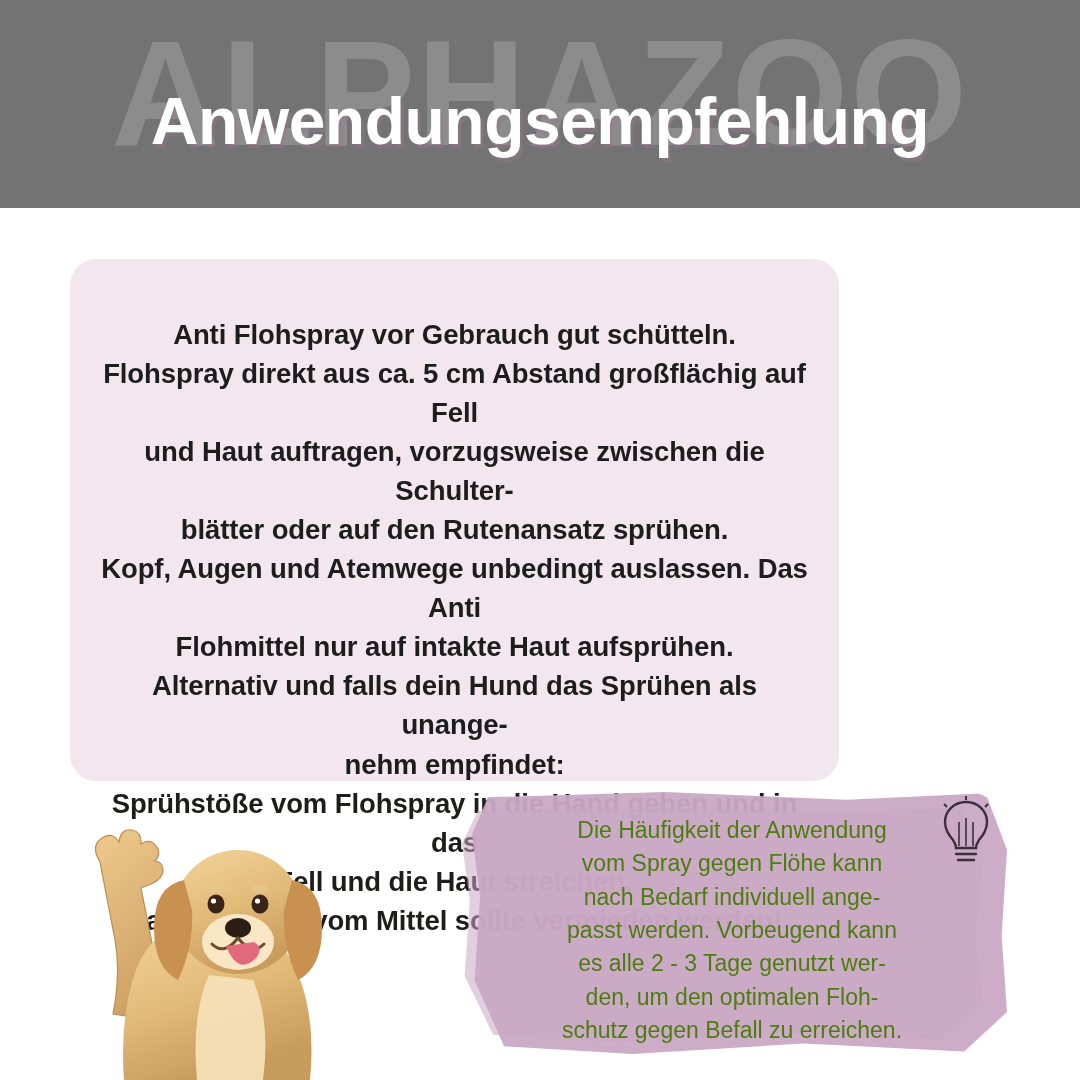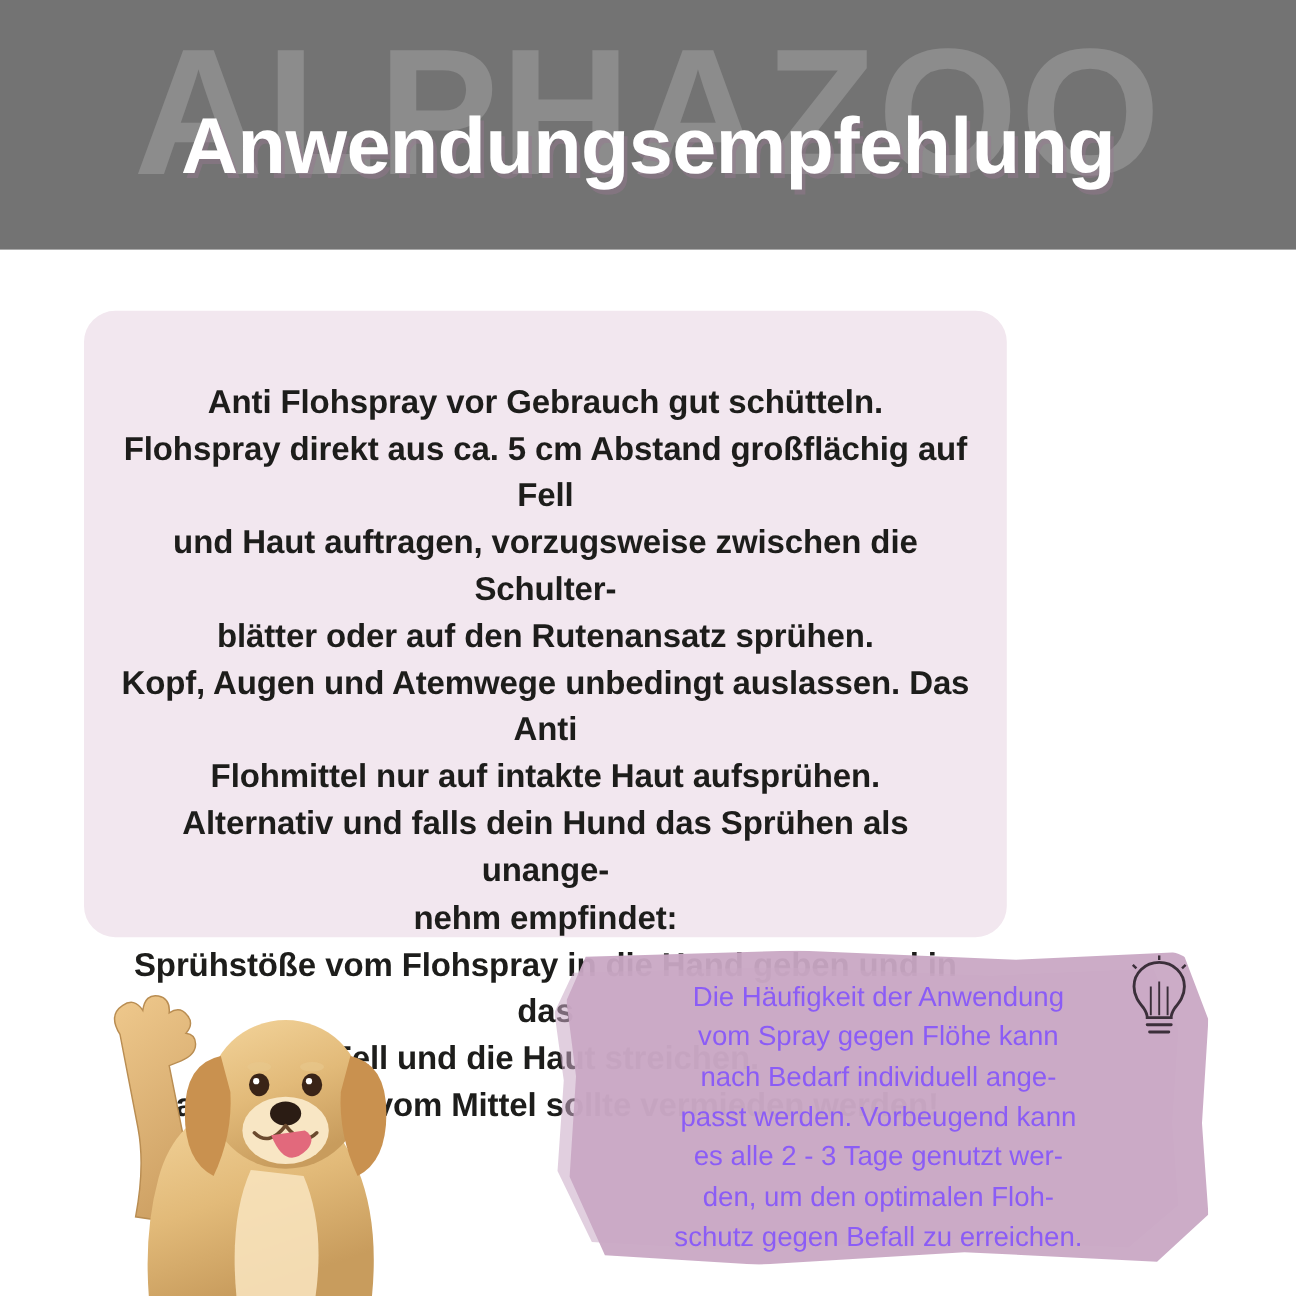--- a/index.html
+++ b/index.html
@@ -119,21 +119,21 @@
     height: 236px;
     opacity: 0.55;
     border-radius: 28px 8px 30px 12px;
   }
   .tip-text {
     position: absolute;
     left: 30px;
     top: 22px;
     width: 480px;
     font-size: 23px;
-    color: #8b5cf6;
+    color: #4d7c0f;
     line-height: 1.45;
     text-align: center;
     white-space: pre-line;
   }
   .bulb-icon {
     position: absolute;
     right: 26px;
     top: 4px;
     width: 60px;
     height: 70px;

